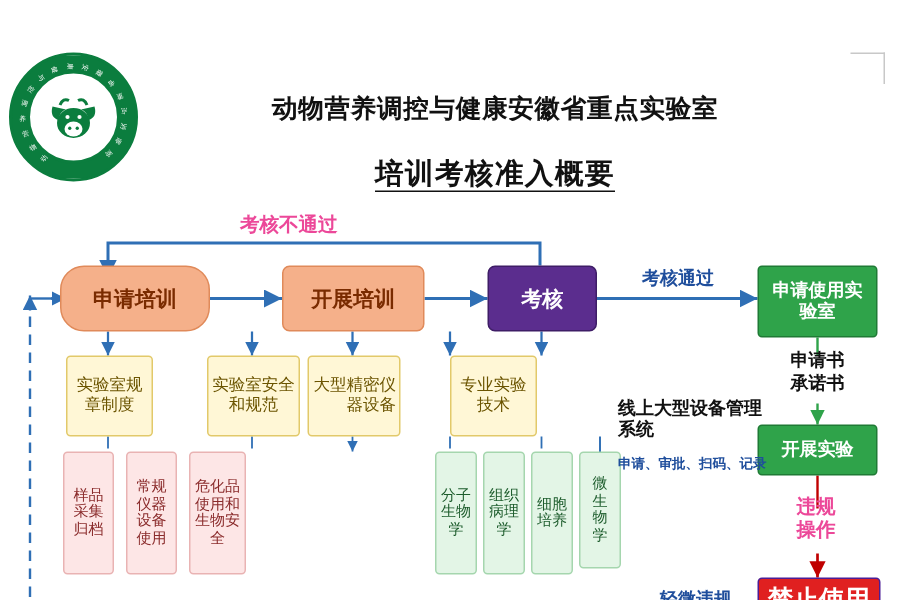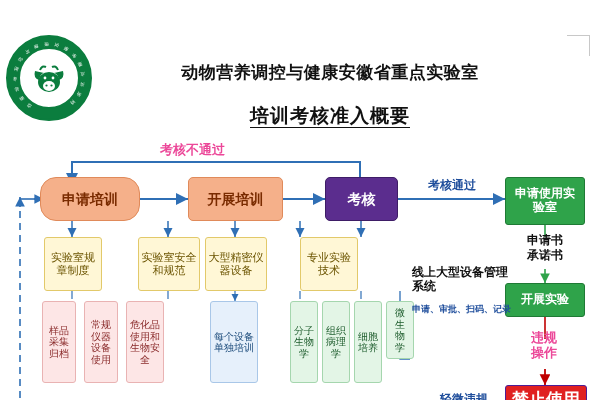--- a/index.html
+++ b/index.html
@@ -221,51 +221,48 @@
   <div class="box red" style="left:505px;top:356px;width:82px;height:30px;">
     <span>禁止使用</span>
   </div>
 
   <div class="box lv2" style="left:44px;top:208px;width:58px;height:54px;padding:2px;">
     <span>实验室规章制度</span>
   </div>
   <div class="box lv2" style="left:138px;top:208px;width:62px;height:54px;padding:2px;">
     <span>实验室安全和规范</span>
   </div>
-  <div class="box lv2" style="left:205px;top:208px;width:62px;height:54px;padding:2px;">
+  <div class="box lv2" style="left:205px;top:208px;width:62px;height:54px;padding:2px;text-align:right;">
     <span>大型精密仪器设备</span>
   </div>
   <div class="box lv2" style="left:300px;top:208px;width:58px;height:54px;padding:2px;">
     <span>专业实验技术</span>
   </div>
 
   <div class="box lv3pink" style="left:42px;top:272px;width:34px;height:82px;padding:3px;">
     <span>样品采集归档</span>
   </div>
   <div class="box lv3pink" style="left:84px;top:272px;width:34px;height:82px;padding:3px;justify-content:flex-end;">
     <span>常规仪器设备使用</span>
   </div>
   <div class="box lv3pink" style="left:126px;top:272px;width:38px;height:82px;padding:3px;">
     <span>危化品使用和生物安全</span>
   </div>
 
-  <div class="box lv3blue" style="left:210px;top:272px;width:48px;height:82px;padding:3px;">
-    <span>每个设备单独培训</span>
-  </div>
 
   <div class="box lv3green" style="left:290px;top:272px;width:28px;height:82px;padding:2px;">
     <span>分子生物学</span>
   </div>
   <div class="box lv3green" style="left:322px;top:272px;width:28px;height:82px;padding:2px;">
     <span>组织病理学</span>
   </div>
   <div class="box lv3green" style="left:354px;top:272px;width:28px;height:82px;padding:2px;">
     <span>细胞培养</span>
   </div>
-  <div class="box lv3green" style="left:386px;top:272px;width:28px;height:58px;padding:8px;">
+  <div class="box lv3green" style="left:386px;top:272px;width:28px;height:78px;padding:8px;">
     <span>微生物学</span>
   </div>
 
   <div class="lbl lbl-red" style="left:160px;top:112px;font-size:13px;">考核不通过</div>
 
   <div class="lbl lbl-blue" style="left:428px;top:148px;font-size:12px;">考核通过</div>
 
   <div class="lbl lbl-dark" style="left:508px;top:204px;font-size:12px;line-height:1.25;text-align:center;width:74px;white-space:pre-line;">申请书
 承诺书</div>
 

